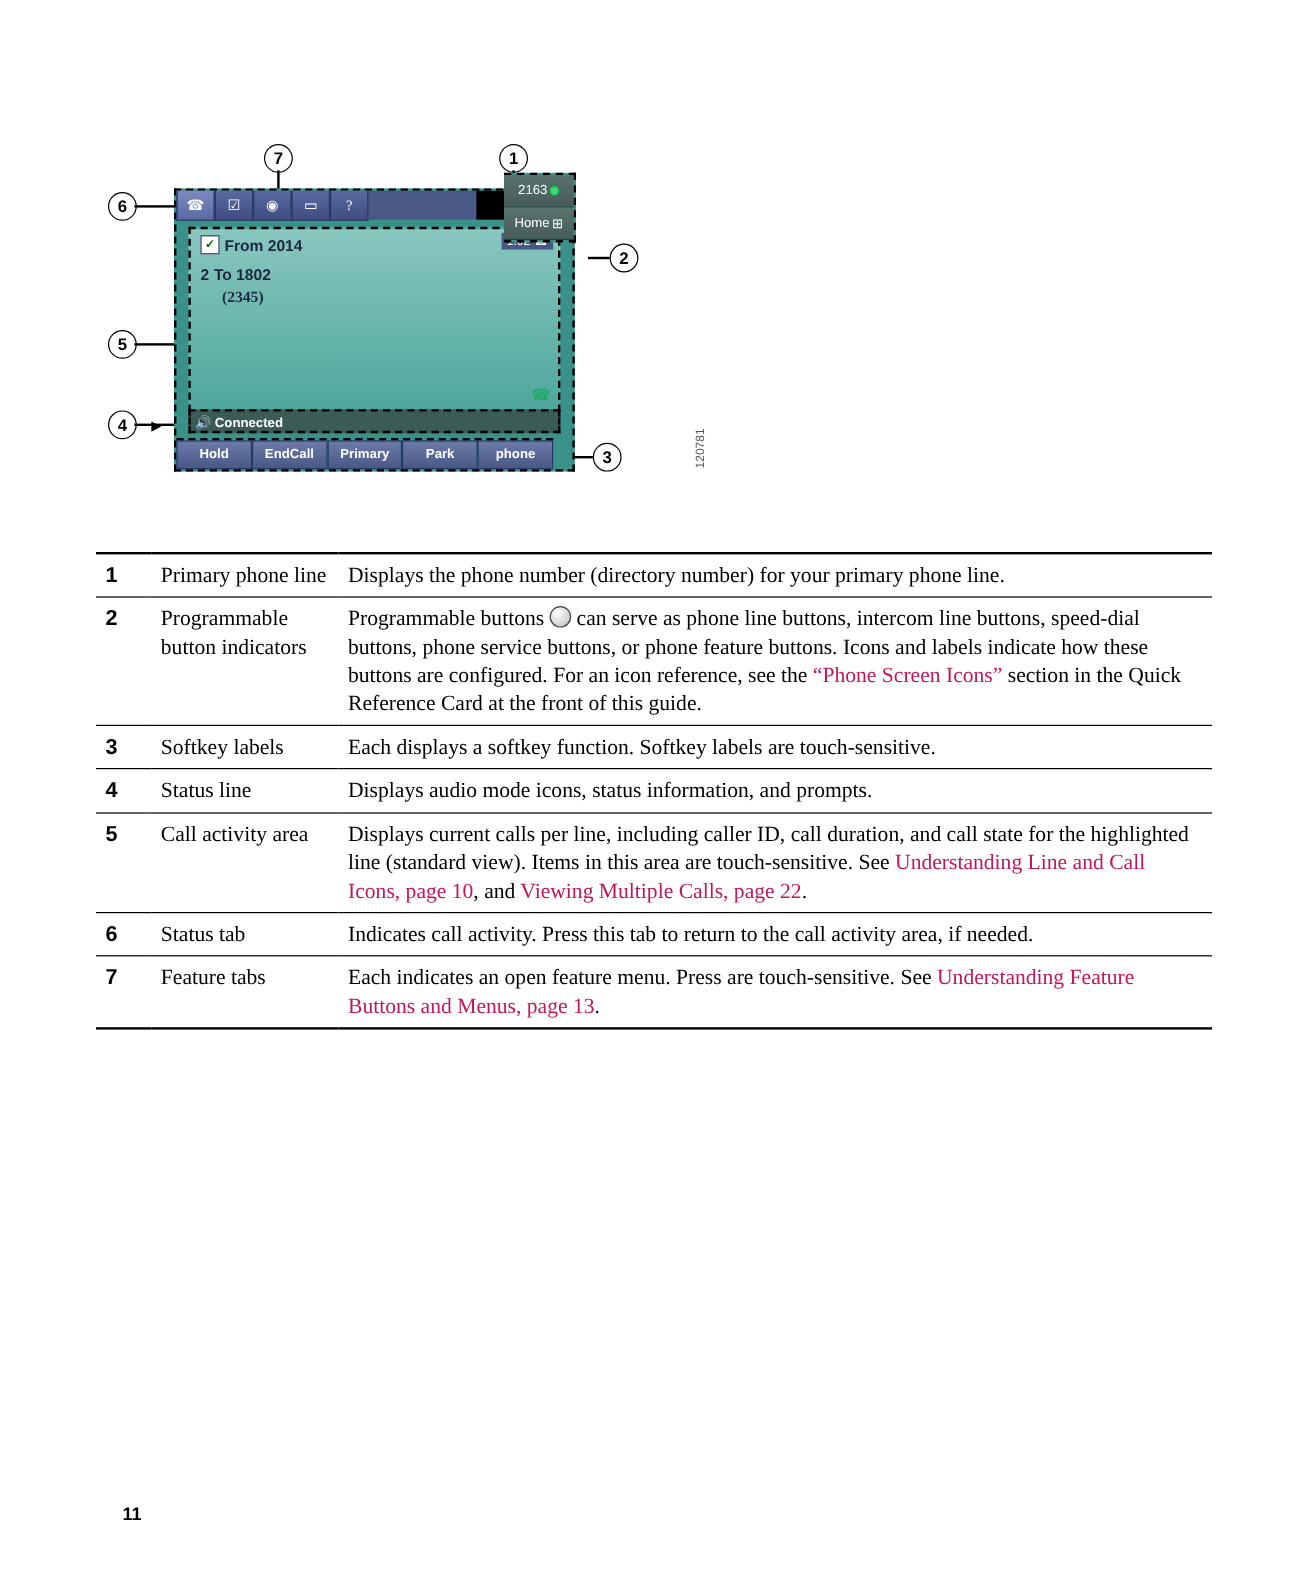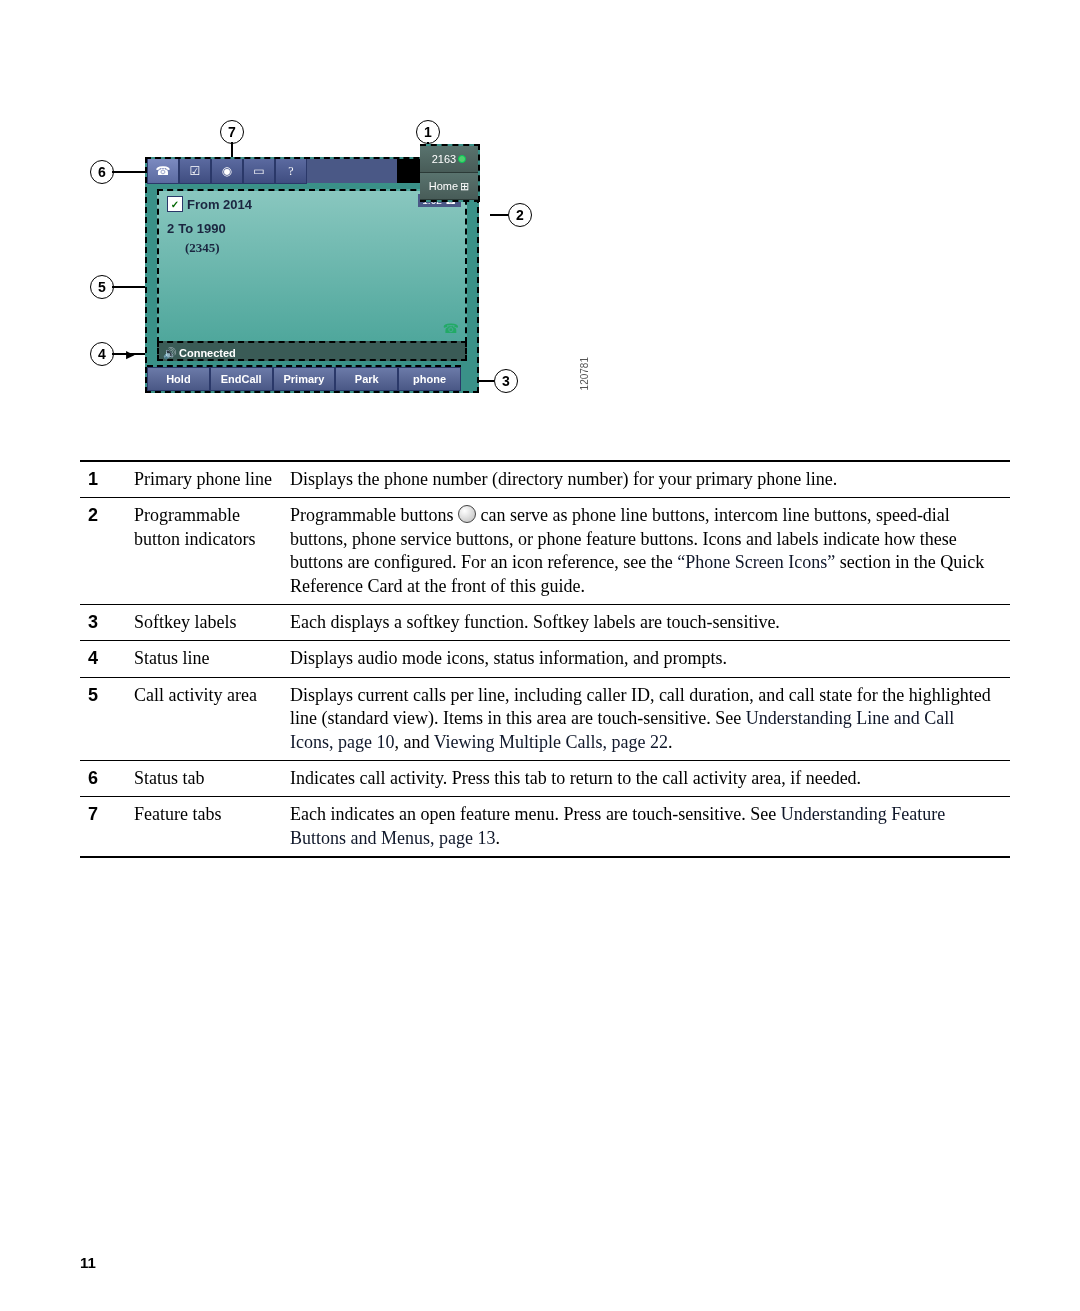--- a/index.html
+++ b/index.html
@@ -202,41 +202,41 @@
   table.legend td {
     border-top: 1px solid #000;
     border-bottom: 1px solid #000;
     padding: 6px 8px;
     vertical-align: top;
   }
   table.legend tr:first-child td { border-top: 2px solid #000; }
   table.legend tr:last-child td { border-bottom: 2px solid #000; }
   .col-num { width: 30px; font-family: Arial, sans-serif; font-weight: bold; }
   .col-name { width: 140px; font-family: Liberation Serif, serif; }
-  .lnk { color: #0f172a; }
+  .lnk { color: #be185d; }
   .inline-icon {
     display: inline-block;
     width: 16px; height: 16px;
     border: 1.3px solid #444;
     border-radius: 50%;
     background: radial-gradient(circle at 35% 30%, #fff, #bbb);
     vertical-align: -2px;
   }
   .footer {
     position: absolute;
     left: 80px; right: 70px;
     bottom: 40px;
     display: flex;
     justify-content: space-between;
     font-family: Arial, sans-serif;
     font-size: 15px;
     font-weight: bold;
     color: #0a7a3f;
   }
-  .footer .pnum { color: #000; }
+  .footer .pnum { color: #000; margin-left: 22px; }
 </style>
 </head>
 <body>
 
 <div class="page">
 
   <div class="figure-area">
     <div class="phone-figure">
 
       <div class="callout" style="left:130px; top:0px">7</div>
@@ -274,21 +274,21 @@
         </div>
 
         <div class="main-area">
           <div class="call-row call-row1">
             <span class="chk">✓</span>
             <span>From 2014</span>
           </div>
           <div class="timer"><span>1:02</span> ☎</div>
           <div class="call-row call-row2">
             <span>2</span>
-            <span>To 1990</span>
+            <span>To 1802</span>
           </div>
           <div class="call-row call-row3">
             <span style="width:14px"></span>
             <span>(2345)</span>
           </div>
           <div style="position:absolute; right:6px; bottom:4px; color:#2a6; font-size:13px">☎</div>
         </div>
 
         <div class="status-bar">
           <span style="position:absolute; left:4px; color:#7fb">🔊</span>

